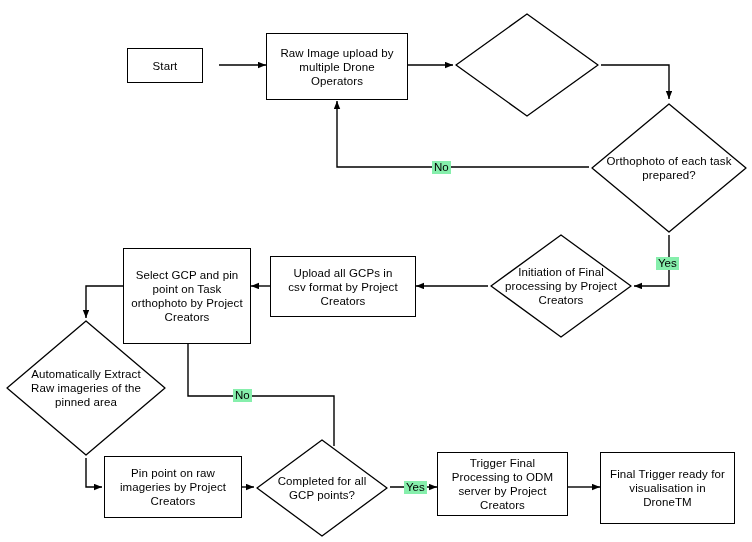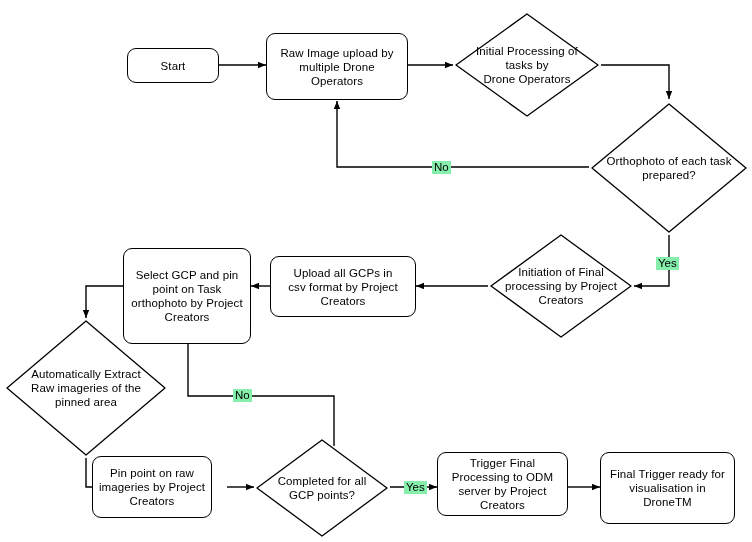--- a/index.html
+++ b/index.html
@@ -37,21 +37,21 @@
     letter-spacing: 0.1px;
   }
   .node .node-label {
     display: block;
     width: 100%;
     white-space: pre-line;
     padding: 0 4px;
   }
   .node.process {
     border: 1.3px solid #000000;
-    border-radius: 9px;
+    border-radius: 0;
     background: #ffffff;
     text-align: center;
   }
   .node.decision {
     background: transparent;
     border: none;
   }
   .node.decision .diamond-shape {
     position: absolute;
     left: 0;
@@ -108,37 +108,34 @@
       <path d="M227,487 L254,487" marker-end="url(#arrowhead)"></path>
 
       <path d="M334,446 L334,396 L188,396 L188,322" marker-end="url(#arrowhead)"></path>
 
       <path d="M390,487 L437,487" marker-end="url(#arrowhead)"></path>
 
       <path d="M568,487 L600,487" marker-end="url(#arrowhead)"></path>
     </g>
   </svg>
 
-  <div class="node process" style="left:127px; top:48px; width:92px; height:35px;">
+  <div class="node process" style="left:127px; top:48px; width:76px; height:35px;">
     <span class="node-label">Start</span>
   </div>
 
   <div class="node process" style="left:266px; top:33px; width:142px; height:67px;">
     <span class="node-label">Raw Image upload by
 multiple Drone
 Operators</span>
   </div>
 
   <div class="node decision" style="left:453px; top:11px; width:148px; height:108px;">
     <svg class="diamond-shape" viewBox="0 0 148 108" xmlns="http://www.w3.org/2000/svg">
       <path d="M74,3 L145,54 L74,105 L3,54 Z" fill="#ffffff" stroke="#000000" stroke-width="1.3" stroke-linejoin="round"></path>
     </svg>
-    <span class="node-label">Initial Processing of
-tasks by
-Drone Operators</span>
   </div>
 
   <div class="node decision" style="left:589px; top:101px; width:160px; height:134px;">
     <svg class="diamond-shape" viewBox="0 0 160 134" xmlns="http://www.w3.org/2000/svg">
       <path d="M80,3 L157,67 L80,131 L3,67 Z" fill="#ffffff" stroke="#000000" stroke-width="1.3" stroke-linejoin="round"></path>
     </svg>
     <span class="node-label">Orthophoto of each task
 prepared?</span>
   </div>
 
@@ -166,21 +163,21 @@
 
   <div class="node decision" style="left:4px; top:318px; width:164px; height:140px;align-items:center;">
     <svg class="diamond-shape" viewBox="0 0 164 140" xmlns="http://www.w3.org/2000/svg">
       <path d="M82,3 L161,70 L82,137 L3,70 Z" fill="#ffffff" stroke="#000000" stroke-width="1.3" stroke-linejoin="round"></path>
     </svg>
     <span class="node-label">Automatically Extract
 Raw imageries of the
 pinned area</span>
   </div>
 
-  <div class="node process" style="left:92px; top:456px; width:120px; height:62px;">
+  <div class="node process" style="left:104px; top:456px; width:138px; height:62px;">
     <span class="node-label">Pin point on raw
 imageries by Project
 Creators</span>
   </div>
 
   <div class="node decision" style="left:254px; top:437px; width:136px; height:102px;">
     <svg class="diamond-shape" viewBox="0 0 136 102" xmlns="http://www.w3.org/2000/svg">
       <path d="M68,3 L133,51 L68,99 L3,51 Z" fill="#ffffff" stroke="#000000" stroke-width="1.3" stroke-linejoin="round"></path>
     </svg>
     <span class="node-label">Completed for all

